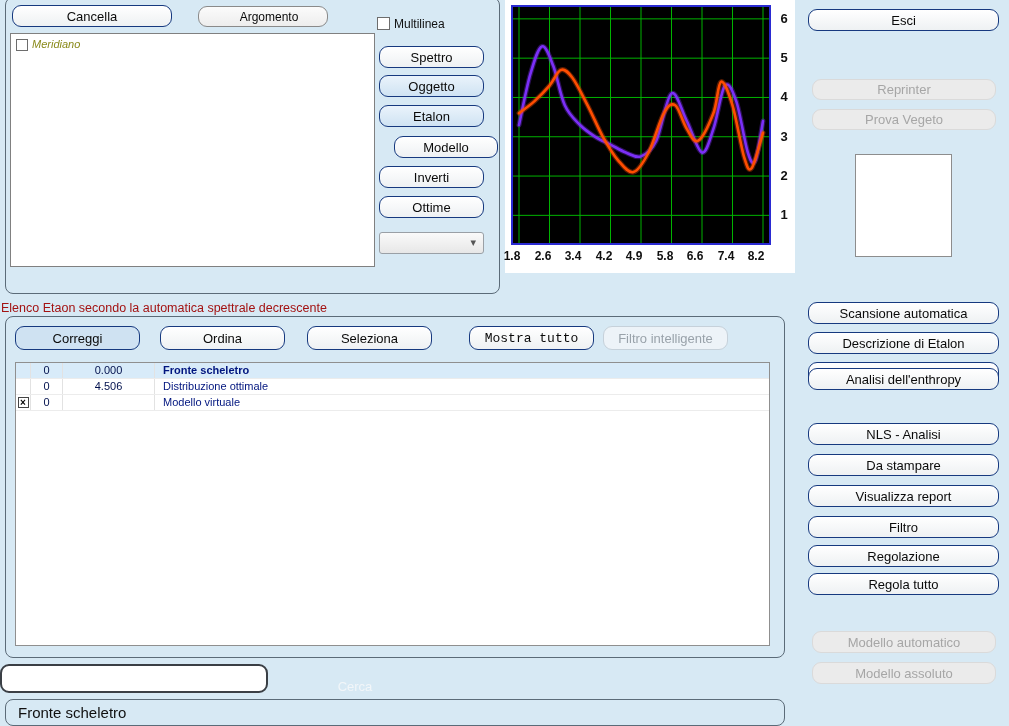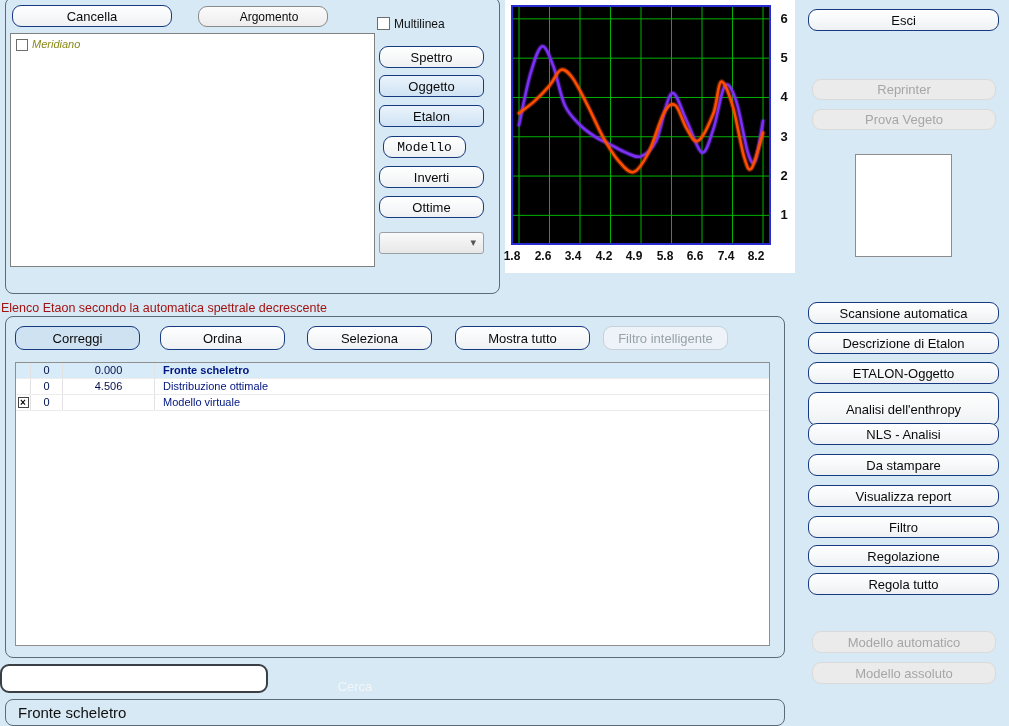--- a/index.html
+++ b/index.html
@@ -1,19 +1,19 @@
 <!DOCTYPE html>
 <html><head>
 <meta charset="utf-8">
 <style>
   *{margin:0;padding:0;box-sizing:border-box;}
   body{font-family:"Liberation Sans",sans-serif;}
   #screen{position:relative;width:1009px;height:726px;background:#d7e9f4;overflow:hidden;font-family:"Liberation Sans",sans-serif;}
   .btn{position:absolute;display:flex;align-items:center;justify-content:center;background:linear-gradient(#ffffff,#eef1f3);border:1px solid #16397f;border-radius:9px;font-size:13px;color:#0a0a0a;font-family:inherit;cursor:pointer;white-space:nowrap;}
-  .btn.tint{background:linear-gradient(#eaf3fb,#cfe3f3);border-radius:6px;}
+  .btn.tint{background:linear-gradient(#eaf3fb,#cfe3f3);}
   .btn.gray{border-color:#8a8a8a;background:linear-gradient(#fbfbfb,#ededed);font-size:12px;}
   .btn.active{background:#cfe2f2;border-radius:9px;}
   .btn.dis{background:#ebebeb;border:1px solid #dadada;color:#a6a6a6;cursor:default;}
   .btn.softdis{background:#edf3f8;border:1px solid #c6d1da;color:#99a2aa;cursor:default;}
   .groupbox{position:absolute;border:1px solid #5b6b78;border-radius:8px;}
   .checkbox{position:absolute;width:13px;height:13px;background:#fff;border:1px solid #6d6d6d;}
   #etalon-table{position:absolute;left:15px;top:362px;width:755px;height:284px;background:#fff;border:1px solid #8f8f8f;overflow:hidden;}
   .trow{display:flex;height:16px;line-height:15px;font-size:11px;border-bottom:1px solid #ececec;color:#00157f;}
   .trow.sel{background:#d8ebf9;}
   .trow.sel .lbl{font-weight:bold;}
@@ -98,32 +98,32 @@
 
   <input style="position: absolute; left: 0px; top: 664px; width: 268px; height: 29px; border: 2px solid rgb(58, 63, 69); border-radius: 9px; background: rgb(255, 255, 255); padding: 0px 8px; font-size: 13px; outline: none; font-family: inherit;">
   <div style="position:absolute;left:295px;top:679px;width:120px;text-align:center;font-size:13px;color:#f2f6f9;">Cerca</div>
 
   <div class="groupbox" style="left:5px;top:699px;width:780px;height:27px;"></div>
   <div style="position:absolute;left:18px;top:704px;font-size:15px;color:#101010;">Fronte scheletro</div>
 
 <button class="btn" style="position: absolute; left: 379px; top: 46px; width: 105px; height: 22px;">Spettro</button>
     <button class="btn tint" style="position: absolute; left: 379px; top: 75px; width: 105px; height: 22px;">Oggetto</button>
     <button class="btn tint" style="position: absolute; left: 379px; top: 105px; width: 105px; height: 22px;">Etalon</button>
-    <button class="btn" style="position: absolute; left: 383px; top: 136px; width: 83px; height: 22px; font-family: Liberation Mono, monospace;">Modello</button>
+    <button class="btn" style="position: absolute; left: 394px; top: 136px; width: 104px; height: 22px;">Modello</button>
     <button class="btn" style="position: absolute; left: 379px; top: 166px; width: 105px; height: 22px;">Inverti</button>
     <button class="btn" style="position: absolute; left: 379px; top: 196px; width: 105px; height: 22px;">Ottime</button>
     <button class="btn active" style="position: absolute; left: 15px; top: 326px; width: 125px; height: 24px;">Correggi</button>
     <button class="btn" style="position: absolute; left: 160px; top: 326px; width: 125px; height: 24px;">Ordina</button>
     <button class="btn" style="position: absolute; left: 307px; top: 326px; width: 125px; height: 24px;">Seleziona</button>
-    <button class="btn" style="position: absolute; left: 455px; top: 326px; width: 135px; height: 24px;">Mostra tutto</button>
+    <button class="btn" style="position: absolute; left: 469px; top: 326px; width: 125px; height: 24px; font-family: Liberation Mono, monospace;">Mostra tutto</button>
     <button class="btn softdis" style="position: absolute; left: 603px; top: 326px; width: 125px; height: 24px;">Filtro intelligente</button>
     <button class="btn" style="position: absolute; left: 808px; top: 302px; width: 191px; height: 22px;">Scansione automatica</button>
     <button class="btn" style="position: absolute; left: 808px; top: 332px; width: 191px; height: 22px;">Descrizione di Etalon</button>
     <button class="btn" style="position: absolute; left: 808px; top: 362px; width: 191px; height: 22px;">ETALON-Oggetto</button>
-    <button class="btn" style="position: absolute; left: 808px; top: 392px; width: 191px; height: 34px;">Analisi dell'enthropy</button>
+    <button class="btn" style="position: absolute; left: 808px; top: 368px; width: 191px; height: 22px;">Analisi dell'enthropy</button>
     <button class="btn" style="position: absolute; left: 808px; top: 423px; width: 191px; height: 22px;">NLS - Analisi</button>
     <button class="btn" style="position: absolute; left: 808px; top: 454px; width: 191px; height: 22px;">Da stampare</button>
     <button class="btn" style="position: absolute; left: 808px; top: 485px; width: 191px; height: 22px;">Visualizza report</button>
     <button class="btn" style="position: absolute; left: 808px; top: 516px; width: 191px; height: 22px; text-align: right;">Filtro</button>
     <button class="btn" style="position: absolute; left: 808px; top: 545px; width: 191px; height: 22px;">Regolazione</button>
     <button class="btn" style="position: absolute; left: 808px; top: 573px; width: 191px; height: 22px;">Regola tutto</button>
     <button class="btn dis" style="position: absolute; left: 812px; top: 631px; width: 184px; height: 22px;">Modello automatico</button>
     <button class="btn dis" style="position: absolute; left: 812px; top: 662px; width: 184px; height: 22px;">Modello assoluto</button>
     <span class="xtick" style="position: absolute; left: 499px; top: 249px;">1.8</span>
     <span class="xtick" style="position: absolute; left: 530px; top: 249px;">2.6</span>

